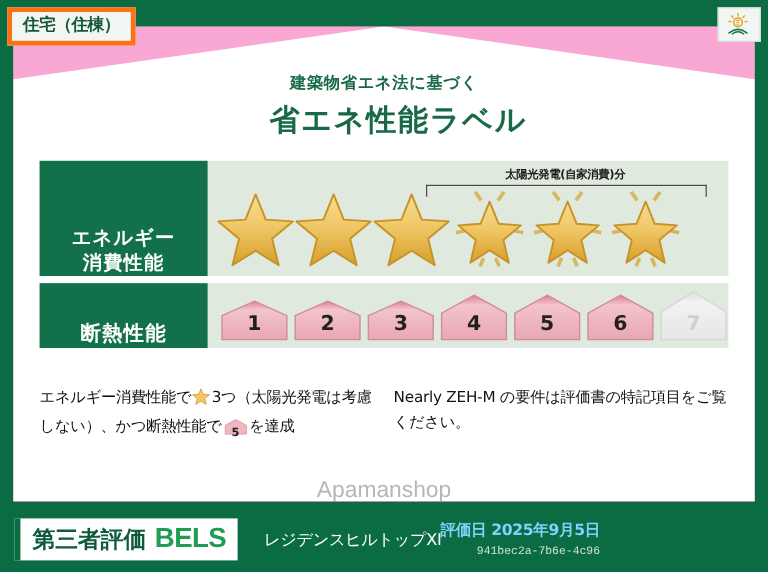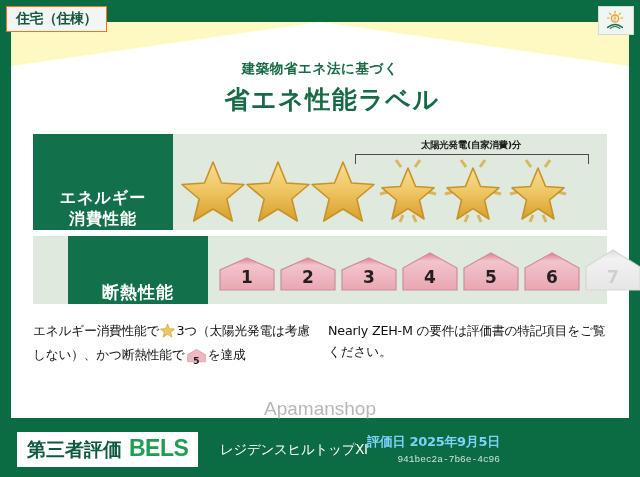--- a/index.html
+++ b/index.html
@@ -17,21 +17,21 @@
   }
 
   
   .topband{
     position:absolute;left:0;top:0;width:640px;height:62px;
     background:#0b6b43;
   }
 
   .tag-house{
     position:absolute;left:6px;top:6px;
-    background:#f1f6f3;border:1px solid #f97316;
+    background:#f1f6f3;border:4px solid #f97316;
     padding:4px 9px 5px 9px;
     font-size:14px;font-weight:bold;color:#17553c;
     letter-spacing:-0.5px;line-height:1.1;
     z-index:6;
   }
   .tag-renew{
     position:absolute;right:6px;top:6px;
     background:#f1f6f3;border:1px solid #cfdcd5;
     padding:3px 8px 4px 6px;
     display:flex;align-items:center;gap:4px;
@@ -39,21 +39,21 @@
   }
   .tag-renew .rtxt{
     font-size:13px;font-weight:bold;color:#17553c;letter-spacing:-0.5px;
   }
   .sun-icon{width:20px;height:20px;display:block;}
 
   
   .card{
     position:absolute;left:11px;top:22px;
     width:618px;height:396px;
-    background:#fef9c3;
+    background:#f9a8d4;
     z-index:3;
   }
   .card-clip{
     position:absolute;left:0;top:0;width:618px;height:396px;overflow:hidden;
   }
   .card-roof{position:absolute;left:0;top:0;}
 
   .title-wrap{
     position:absolute;left:0;top:38px;width:618px;text-align:center;
   }
@@ -101,21 +101,21 @@
     position:absolute;left:4px;top:14px;width:232px;height:9px;
     border-left:1.3px solid #4b4b4b;
     border-right:1.3px solid #4b4b4b;
     border-top:1.3px solid #4b4b4b;
   }
   .stars{display:flex;align-items:flex-end;gap:1px;padding-left:4px;}
   .star-cell{position:relative;width:64px;height:72px;}
   .star-cell svg{position:absolute;left:0;top:0;}
 
   
-  .row-ins{height:68px;padding-left:35px;}
+  .row-ins{height:54px;}
   .row-ins .row-body{align-items:center;padding-left:6px;}
   .houses{display:flex;align-items:flex-end;gap:3px;padding-left:4px;}
   .house{position:relative;}
   .house svg{display:block;}
   .house .num{
     position:absolute;left:0;right:0;bottom:5px;text-align:center;
     font-size:17px;font-weight:bold;color:#231f20;
   }
   .house.off .num{color:#cfcfcf;}
 

